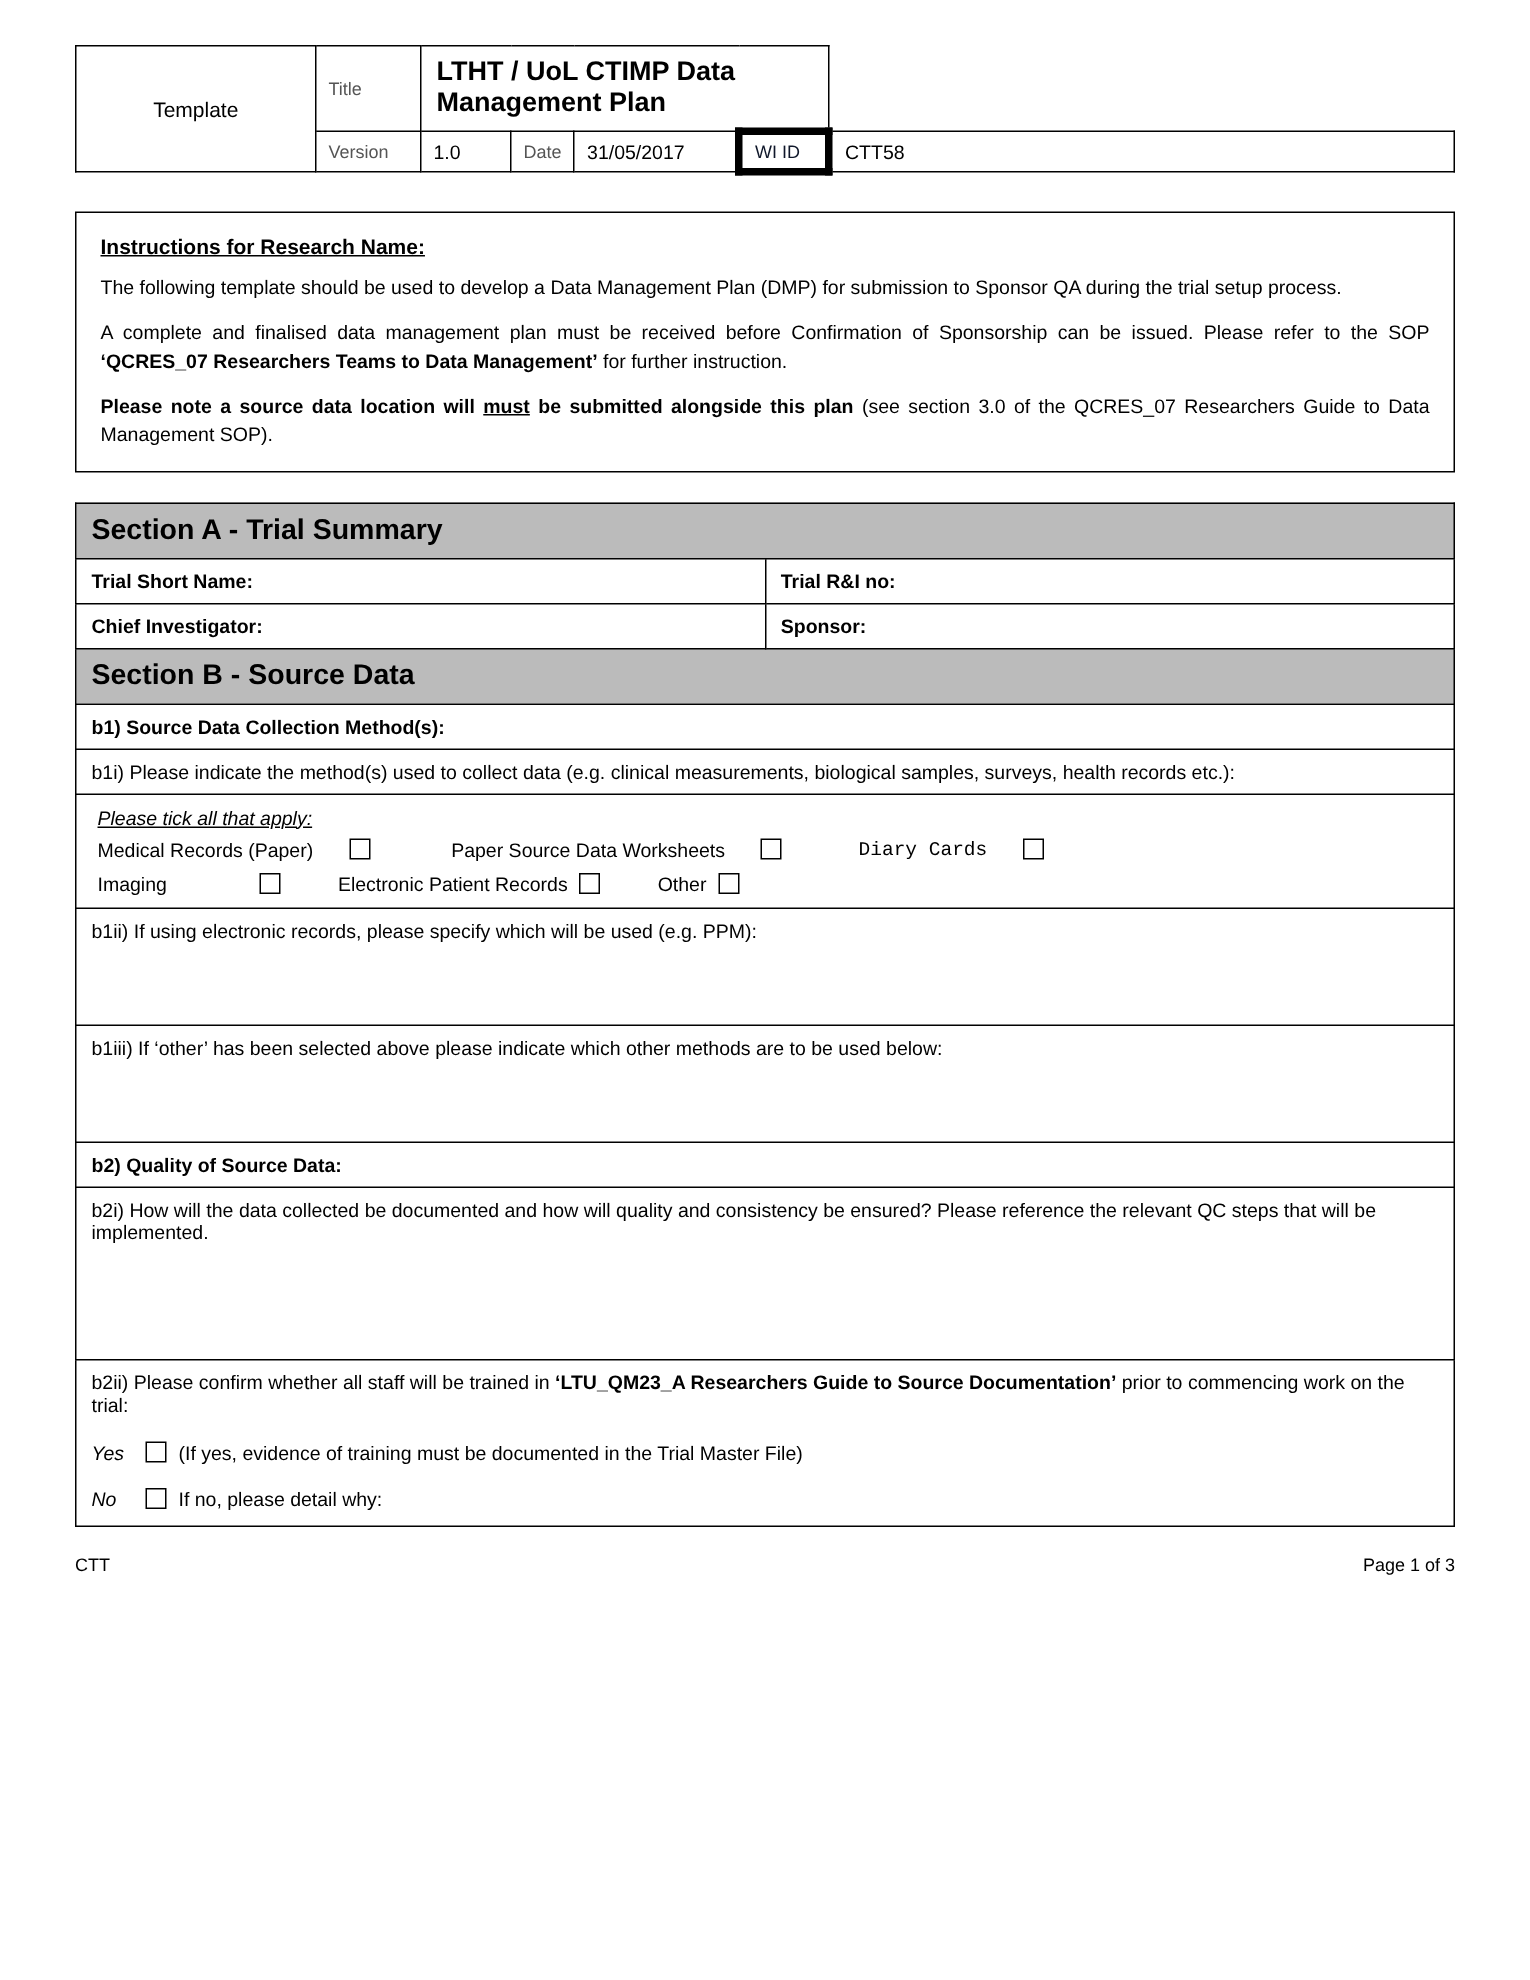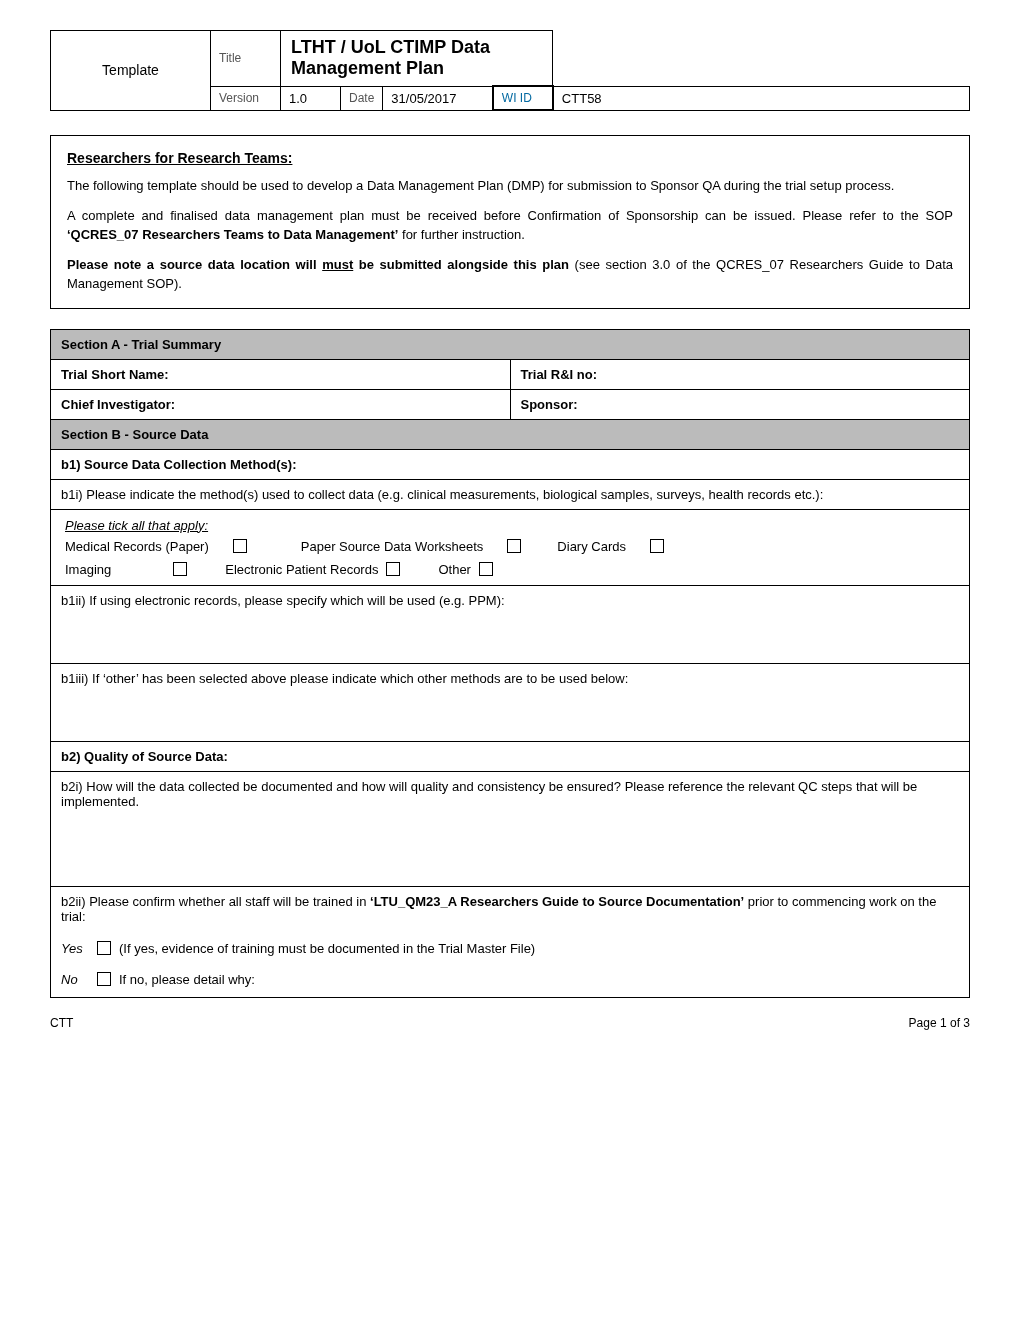--- a/index.html
+++ b/index.html
@@ -80,21 +80,21 @@
       border-collapse: collapse;
     }
     .doc-table td {
       border: 1px solid #000;
       padding: 7px 10px;
       vertical-align: top;
     }
     .doc-table .section-row td {
       background-color: #bbb;
       font-weight: bold;
-      font-size: 13px;
+      font-size: 19px;
       padding: 7px 10px;
       margin-left: 10px;
     }
     .doc-table .field-row td {
       font-weight: bold;
     }
 
     .yes-no-row {
       display: flex;
       align-items: center;
@@ -111,28 +111,28 @@
     <tr>
       <td class="header-template-cell" rowspan="2">Template</td>
       <td style="width:70px; border:1px solid #000; padding:4px 8px; font-size:12px; color:#555;">Title</td>
       <td style="font-size:18px; font-weight:bold; padding:6px 10px; border:1px solid #000;" colspan="4">LTHT / UoL CTIMP Data Management Plan</td>
     </tr>
     <tr>
       <td style="width:70px; font-size:12px; color:#555; padding:4px 8px; border:1px solid #000;">Version</td>
       <td style="width:60px; padding:4px 8px; border:1px solid #000;">1.0</td>
       <td style="width:40px; font-size:12px; color:#555; padding:4px 8px; border:1px solid #000;margin-left:38px;">Date</td>
       <td style="width:110px; padding:4px 8px; border:1px solid #000;">31/05/2017</td>
-      <td style="width:60px; font-size:12px; color:#0369a1; padding:4px 8px; border:2px solid #000000;">WI ID</td>
+      <td style="width:60px; font-size:12px; color:#0f172a; padding:4px 8px; border:5px solid #000000;">WI ID</td>
       <td style="padding:4px 8px; border:1px solid #000;">CTT58</td>
     </tr>
   </tbody>
 </table>
 
 <div class="instructions-box">
-  <h2>Researchers for Research Teams:</h2>
+  <h2>Instructions for Research Name:</h2>
   <p>The following template should be used to develop a Data Management Plan (DMP) for submission to Sponsor QA during the trial setup process.</p>
   <p>
     <span>A complete and finalised data management plan must be received before Confirmation of Sponsorship can be issued. Please refer to the SOP </span><span class="bold">‘QCRES_07 Researchers Teams to Data Management’</span><span> for further instruction.</span>
   </p>
   <p>
     <span class="bold">Please note a source data location will </span><span class="bold underline">must</span><span class="bold"> be submitted alongside this plan</span><span> (see section 3.0 of the QCRES_07 Researchers Guide to Data Management SOP).</span>
   </p>
 </div>
 
 <table class="doc-table">
@@ -168,21 +168,21 @@
       <td colspan="2" style="padding: 8px 14px;">
         <div style="margin-bottom:6px;">
           <span class="sub-italic">Please tick all that apply:</span>
         </div>
 
         <div style="display:flex; align-items:center; gap:24px; margin-bottom:8px;">
           <span>Medical Records (Paper)</span>
           <span class="checkbox-box"></span>
           <span style="margin-left:30px;">Paper Source Data Worksheets</span>
           <span class="checkbox-box"></span>
-          <span style="margin-left:12px;">Diary Cards</span>
+          <span style="margin-left:27px;font-family:Liberation Mono, monospace;">Diary Cards</span>
           <span class="checkbox-box"></span>
         </div>
 
         <div style="display:flex; align-items:center; gap:8px;">
           <span>Imaging</span>
           <span class="checkbox-box" style="margin-left:54px;"></span>
           <span style="margin-left:30px;">Electronic Patient Records</span>
           <span class="checkbox-box"></span>
           <span style="margin-left:30px;">Other</span>
           <span class="checkbox-box"></span>

